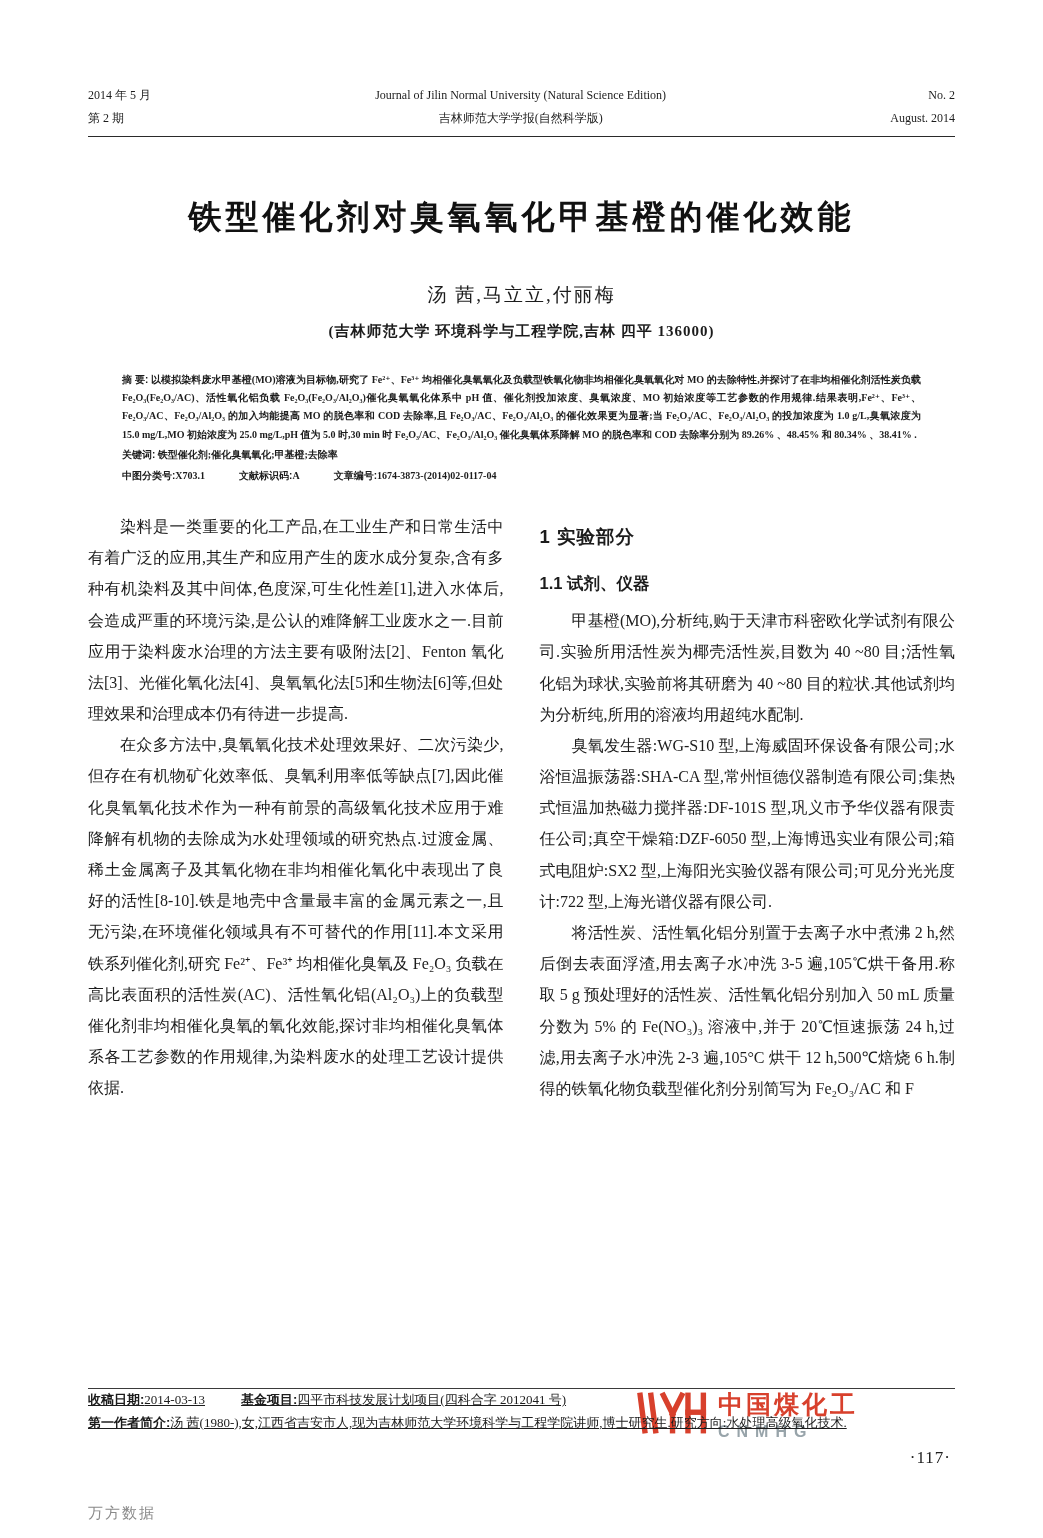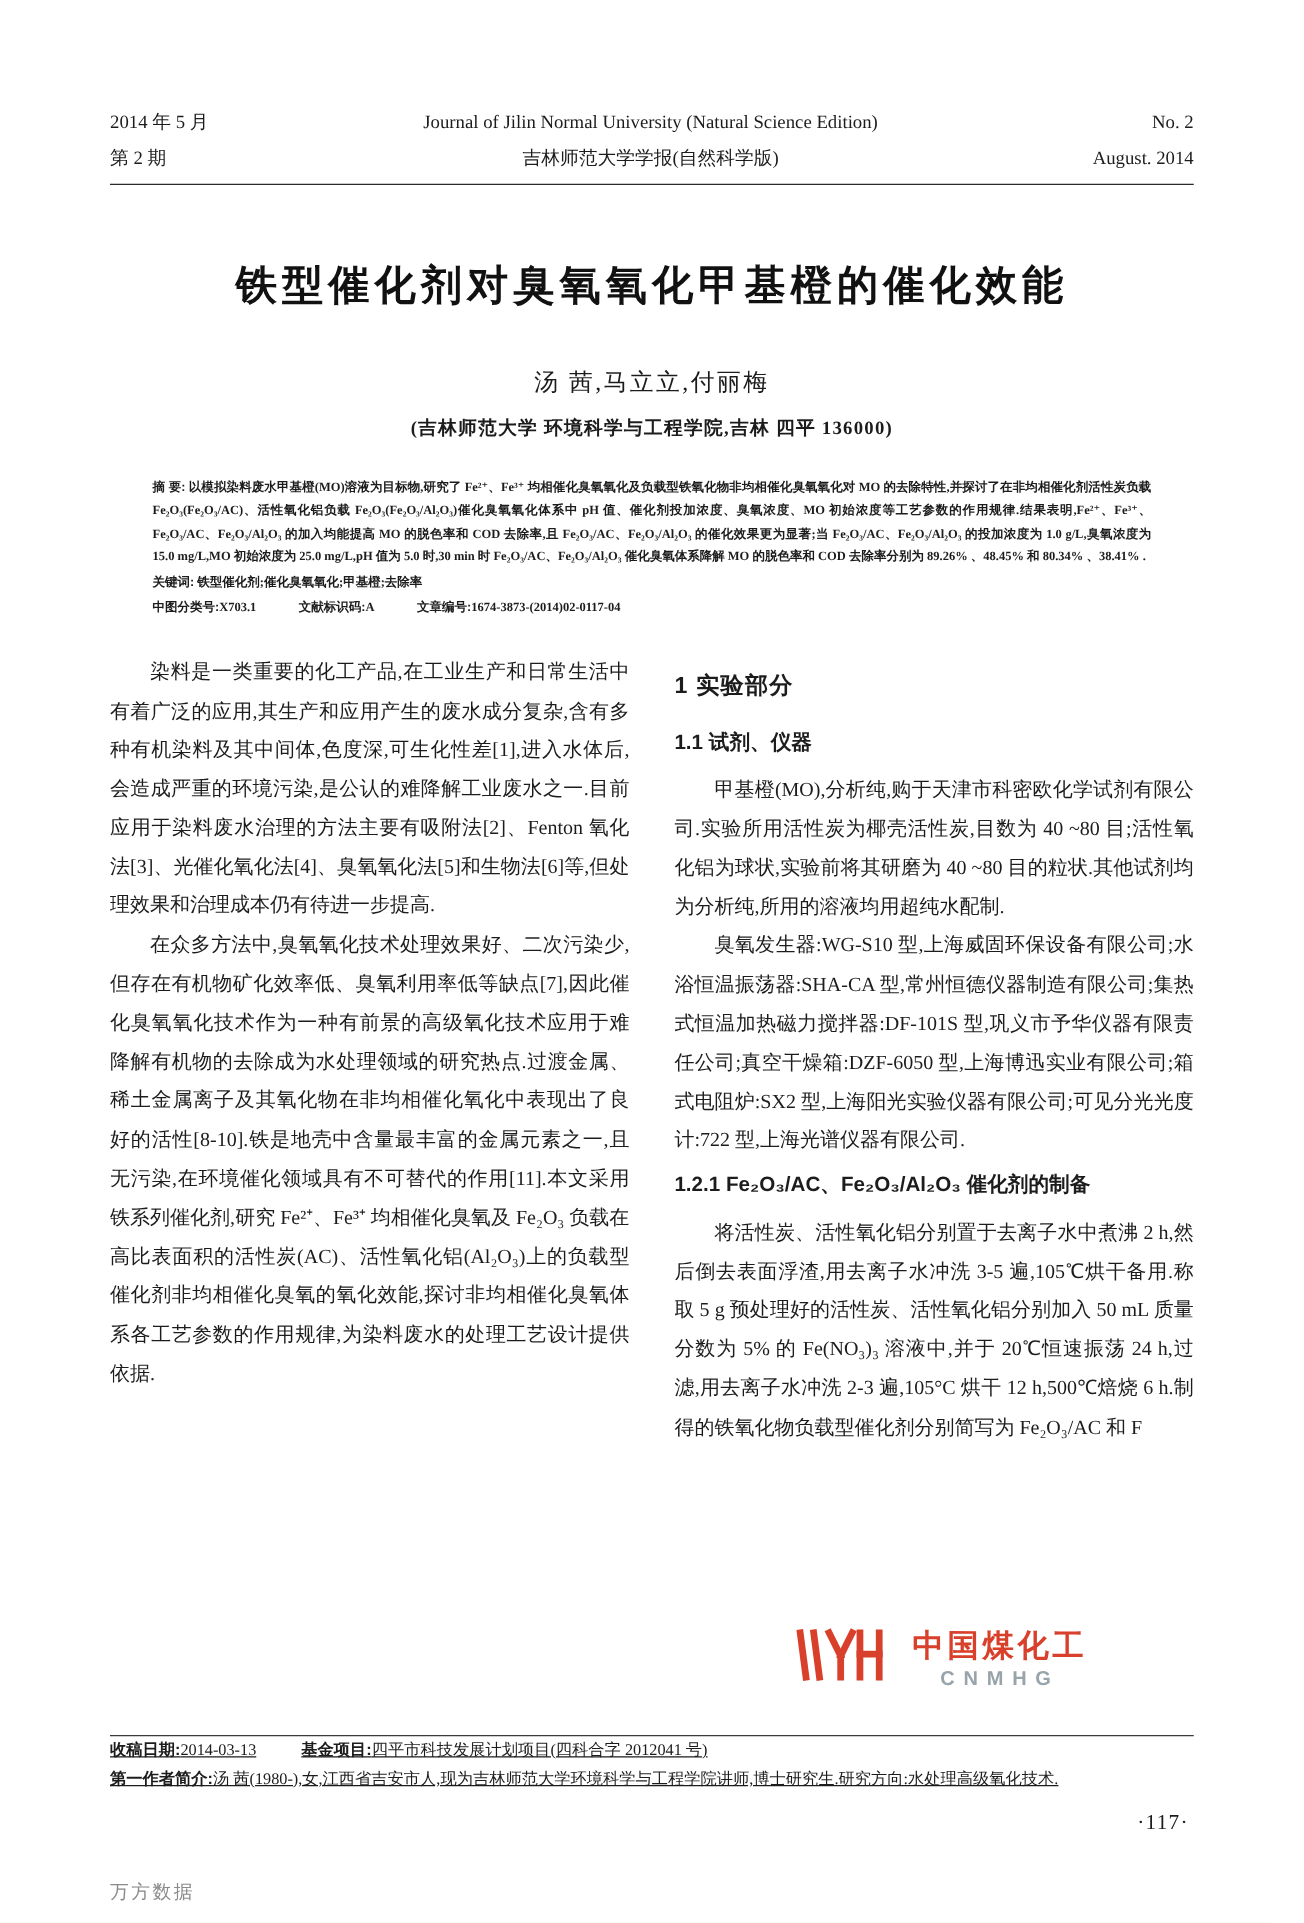--- a/index.html
+++ b/index.html
@@ -1,21 +1,21 @@
 <!DOCTYPE html>
 <html><head>
 <meta charset="utf-8">
 <style>
   * { margin:0; padding:0; box-sizing:border-box; }
   html,body { background:#f4f4f2; }
   body { width:1043px; height:1538px; position:relative; font-family:"Liberation Serif","DejaVu Serif",serif; color:#1c1c1c; }
   .page { position:absolute; inset:0; background:#ffffff; padding:84px 88px 0 88px; overflow:hidden; }
 
   
-  .journal-header { display:flex; justify-content:space-between; align-items:center; font-size:15px; line-height:1.9; }
+  .journal-header { display:flex; justify-content:space-between; align-items:center; font-size:12px; line-height:1.9; }
   .jh-left { text-align:left; }
   .jh-center { text-align:center; }
   .jh-right { text-align:right; }
   .header-rule { border:none; border-top:1.6px solid #2a2a2a; margin-top:6px; }
 
   
   .article-title { margin-top:58px; text-align:center; font-family:"Liberation Sans","DejaVu Sans",sans-serif; font-weight:bold; font-size:33px; letter-spacing:4px; color:#111; }
   .authors { margin-top:42px; text-align:center; font-size:19px; letter-spacing:2px; }
   .affiliation { margin-top:14px; text-align:center; font-size:15px; font-weight:600; letter-spacing:1px; }
 
@@ -26,21 +26,21 @@
   .cls-gap { display:inline-block; width:34px; }
 
   
   .columns { display:flex; gap:36px; margin-top:26px; height:708px; overflow:hidden; }
   .col { width:calc(50% - 18px); font-size:16px; line-height:1.95; text-align:justify; }
   .sec-h2 { font-family:"Liberation Sans","DejaVu Sans",sans-serif; font-weight:bold; font-size:18.5px; margin:8px 0 12px 0; letter-spacing:1px; }
   .sec-h3 { font-family:"Liberation Sans","DejaVu Sans",sans-serif; font-weight:bold; font-size:16.5px; margin:4px 0 6px 0; }
   .col p { text-indent:2em;font-family:Liberation Serif, serif; }
 
   
-  .watermark { position:absolute; left:630px; top:1292px; width:266px; background:#ffffff; display:flex; align-items:center; gap:22px; padding:8px 4px;text-align:center; }
+  .watermark { position:absolute; left:630px; top:1380px; width:266px; background:#ffffff; display:flex; align-items:center; gap:10px; padding:8px 4px; }
   .wm-logo { flex:0 0 auto; }
   .wm-texts { display:flex; flex-direction:column; }
   .wm-cn { color:#d8402c; font-size:25px; font-weight:bold; letter-spacing:3px; font-family:"Liberation Sans","DejaVu Sans",sans-serif; }
   .wm-en { color:#98a4aa; font-size:16px; font-weight:bold; letter-spacing:7px; font-family:"Liberation Sans","DejaVu Sans",sans-serif; margin-top:2px; }
 
   
   .footnotes { position:absolute; left:88px; right:88px; top:1388px; border-top:1.2px solid #3a3a3a; padding-top:0; font-size:13px; line-height:1.75;text-decoration:underline; }
   .fn-label { font-family:"Liberation Sans","DejaVu Sans",sans-serif; font-weight:bold; }
   .fn-gap { display:inline-block; width:36px; }
 
@@ -89,21 +89,20 @@
   <div class="columns">
     <div class="col">
       <p>染料是一类重要的化工产品,在工业生产和日常生活中有着广泛的应用,其生产和应用产生的废水成分复杂,含有多种有机染料及其中间体,色度深,可生化性差[1],进入水体后,会造成严重的环境污染,是公认的难降解工业废水之一.目前应用于染料废水治理的方法主要有吸附法[2]、Fenton 氧化法[3]、光催化氧化法[4]、臭氧氧化法[5]和生物法[6]等,但处理效果和治理成本仍有待进一步提高.</p>
       <p>在众多方法中,臭氧氧化技术处理效果好、二次污染少,但存在有机物矿化效率低、臭氧利用率低等缺点[7],因此催化臭氧氧化技术作为一种有前景的高级氧化技术应用于难降解有机物的去除成为水处理领域的研究热点.过渡金属、稀土金属离子及其氧化物在非均相催化氧化中表现出了良好的活性[8-10].铁是地壳中含量最丰富的金属元素之一,且无污染,在环境催化领域具有不可替代的作用[11].本文采用铁系列催化剂,研究 Fe²⁺、Fe³⁺ 均相催化臭氧及 Fe₂O₃ 负载在高比表面积的活性炭(AC)、活性氧化铝(Al₂O₃)上的负载型催化剂非均相催化臭氧的氧化效能,探讨非均相催化臭氧体系各工艺参数的作用规律,为染料废水的处理工艺设计提供依据.</p>
     </div>
     <div class="col">
       <h2 class="sec-h2">1  实验部分</h2>
       <h3 class="sec-h3">1.1  试剂、仪器</h3>
       <p>甲基橙(MO),分析纯,购于天津市科密欧化学试剂有限公司.实验所用活性炭为椰壳活性炭,目数为 40 ~80 目;活性氧化铝为球状,实验前将其研磨为 40 ~80 目的粒状.其他试剂均为分析纯,所用的溶液均用超纯水配制.</p>
       <p>臭氧发生器:WG-S10 型,上海威固环保设备有限公司;水浴恒温振荡器:SHA-CA 型,常州恒德仪器制造有限公司;集热式恒温加热磁力搅拌器:DF-101S 型,巩义市予华仪器有限责任公司;真空干燥箱:DZF-6050 型,上海博迅实业有限公司;箱式电阻炉:SX2 型,上海阳光实验仪器有限公司;可见分光光度计:722 型,上海光谱仪器有限公司.</p>
-      <h3 class="sec-h3">1.2.1  Fe₂O₃/AC、Fe₂O₃/Al₂O₃ 催化剂的制备</h3>
       <p>将活性炭、活性氧化铝分别置于去离子水中煮沸 2 h,然后倒去表面浮渣,用去离子水冲洗 3-5 遍,105℃烘干备用.称取 5 g 预处理好的活性炭、活性氧化铝分别加入 50 mL 质量分数为 5% 的 Fe(NO₃)₃ 溶液中,并于 20℃恒速振荡 24 h,过滤,用去离子水冲洗 2-3 遍,105°C 烘干 12 h,500℃焙烧 6 h.制得的铁氧化物负载型催化剂分别简写为 Fe₂O₃/AC 和 F</p>
     </div>
   </div>
 
 </div>
 
 <div class="watermark">
   <div class="wm-logo">
     <svg width="74" height="46" viewBox="0 0 96 58">
       <g stroke="#d8402c" stroke-width="7" fill="none" stroke-linecap="square">

